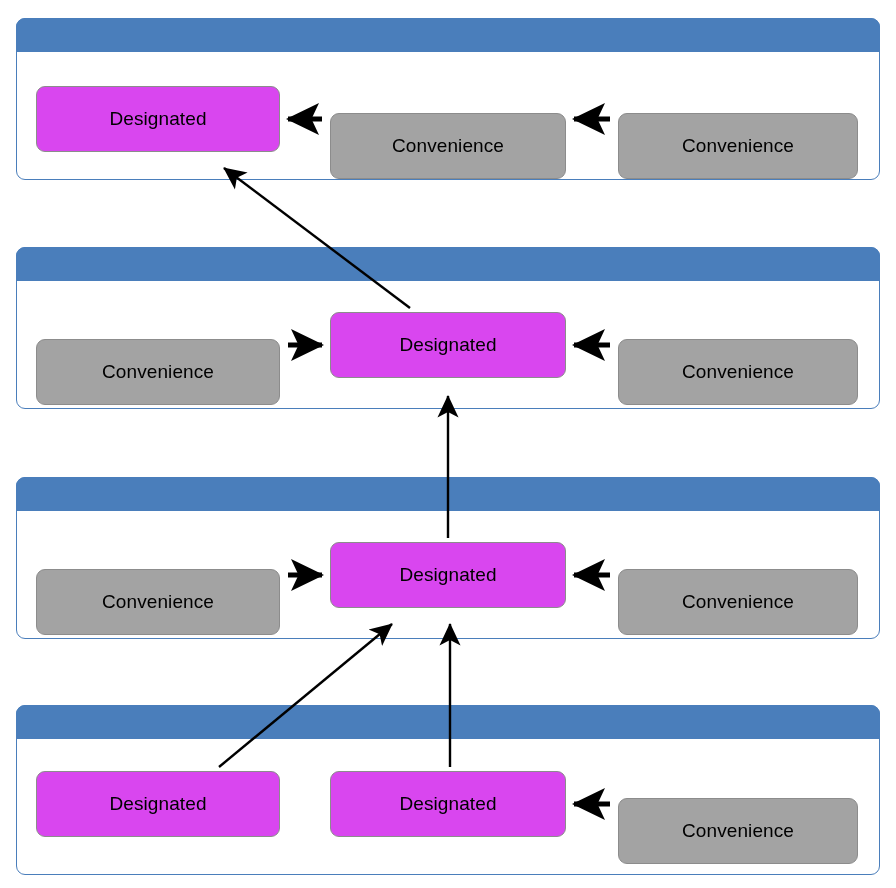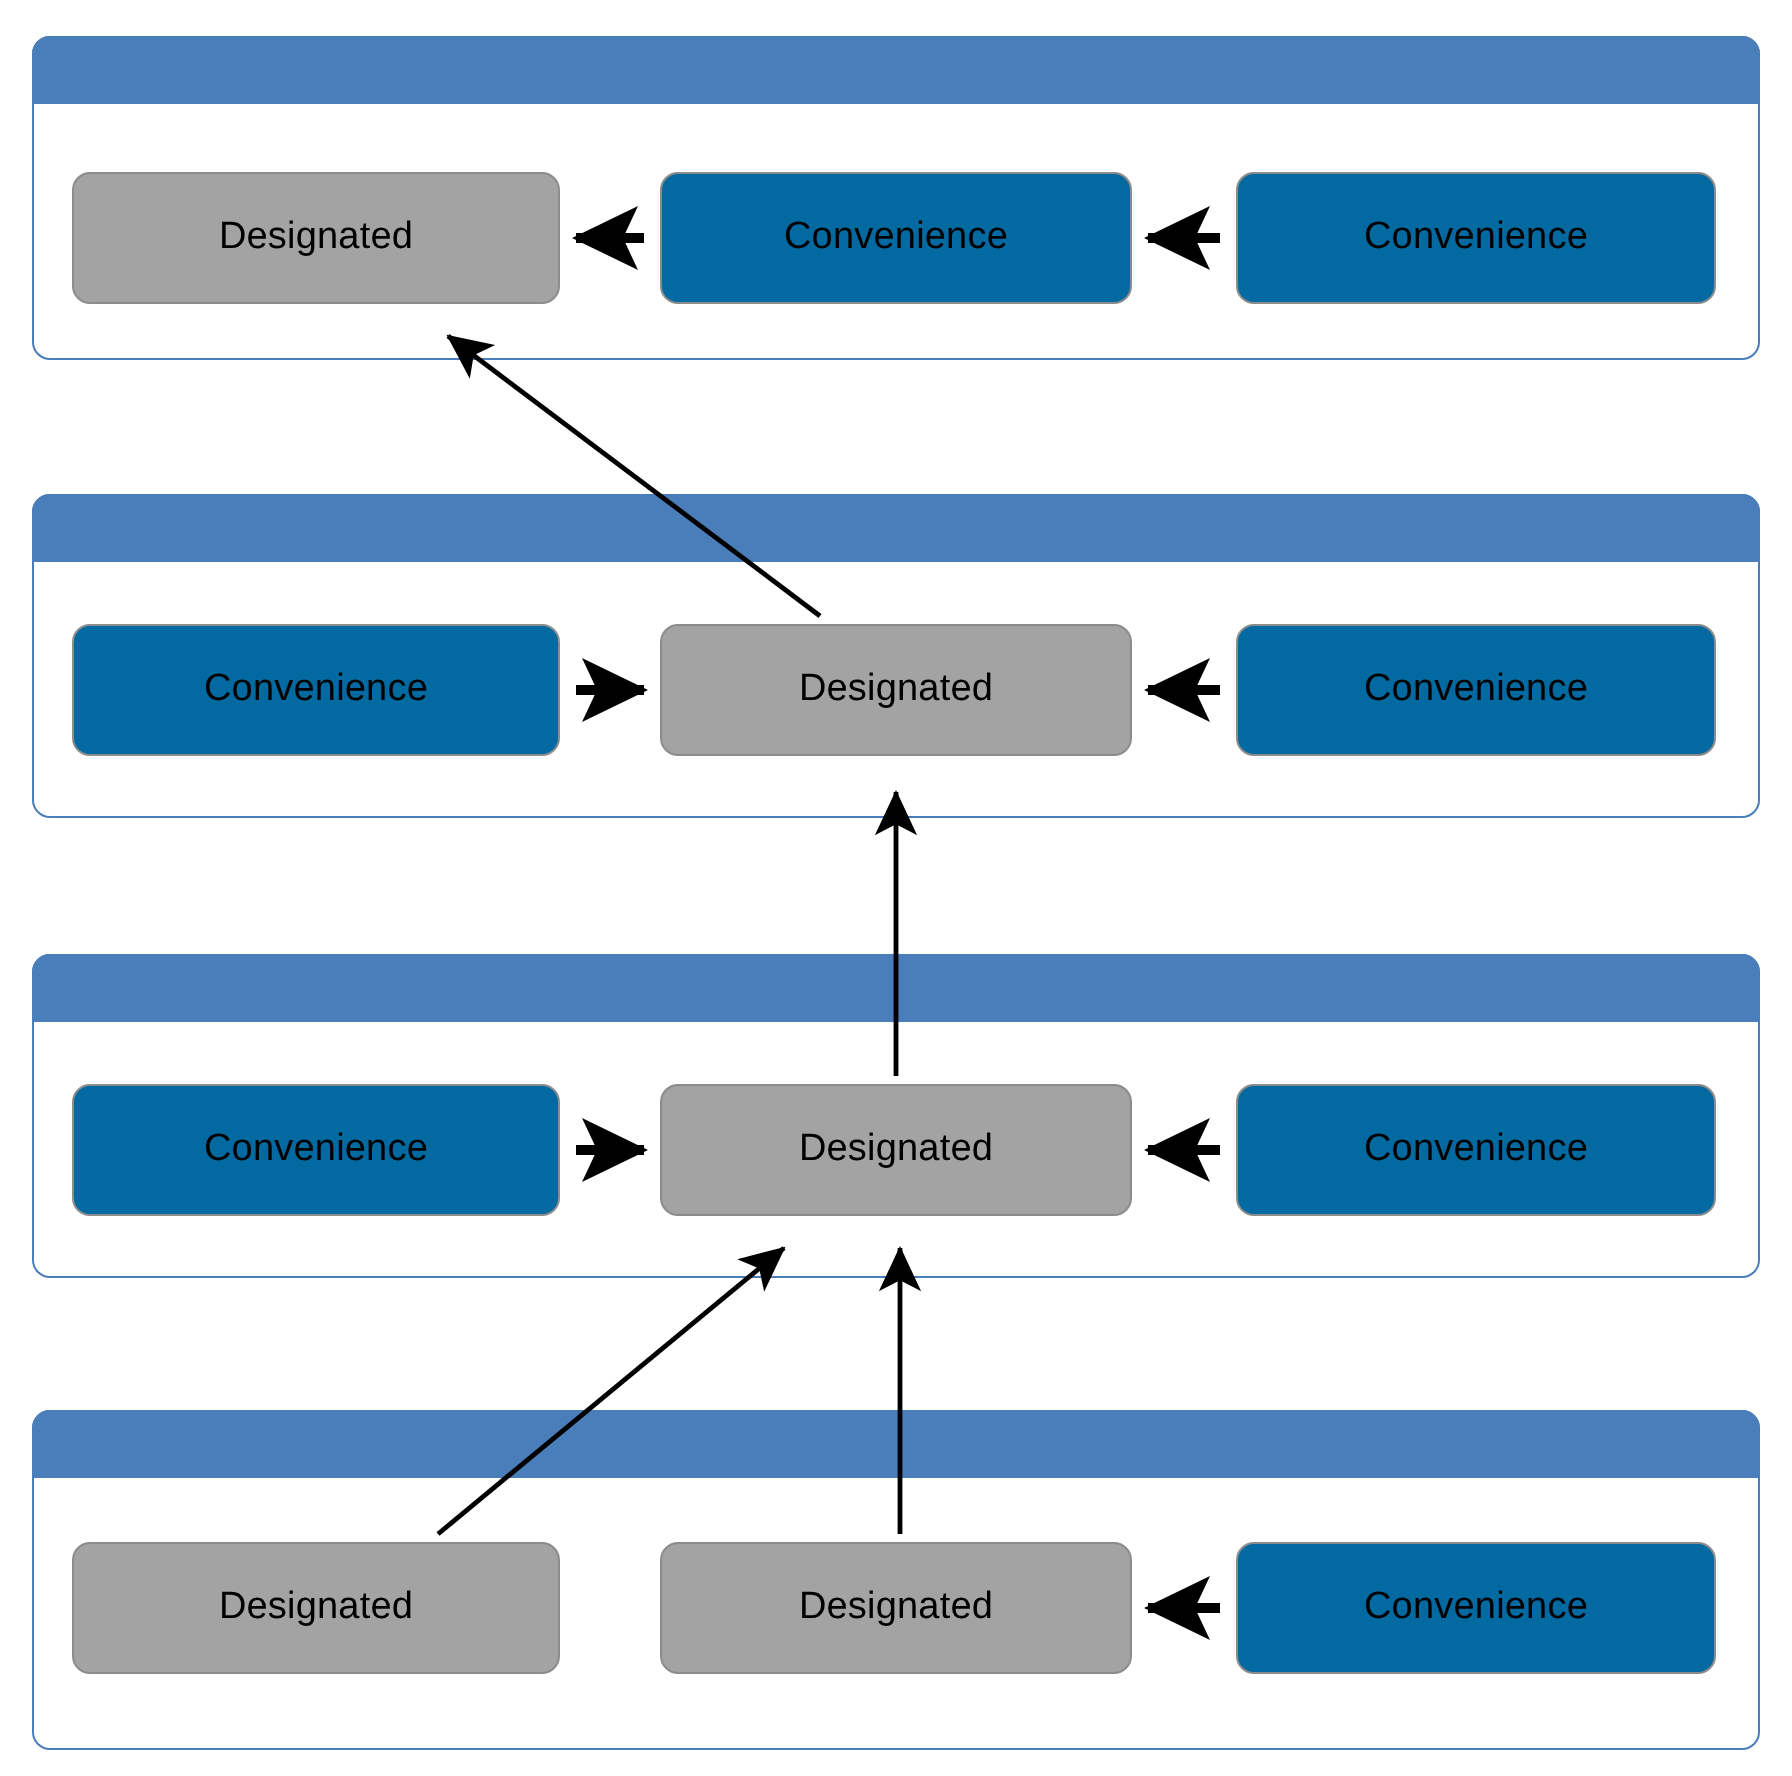--- a/index.html
+++ b/index.html
@@ -52,22 +52,22 @@
     border-radius: 9px;
     display: flex;
     align-items: center;
     justify-content: center;
     font-size: 19px;
     color: #000000;
     letter-spacing: 0.1px;
     white-space: nowrap;
     z-index: 3;
   }
-  .node.designated { background: #a3a3a3; }
-  .node.convenience { background: #0369a1; }
+  .node.designated { background: #d946ef; }
+  .node.convenience { background: #a3a3a3; margin-top: 27px; }
 
   
   #arrows {
     position: absolute;
     left: 0;
     top: 0;
     width: 896px;
     height: 888px;
     z-index: 4;
     pointer-events: none;

